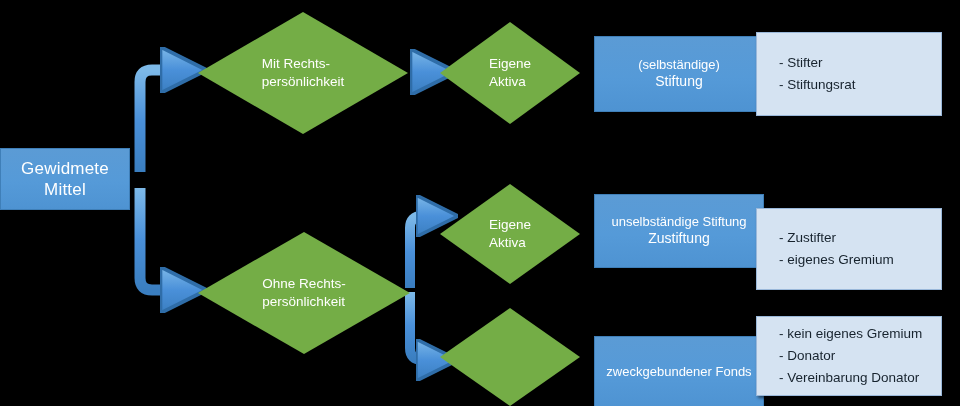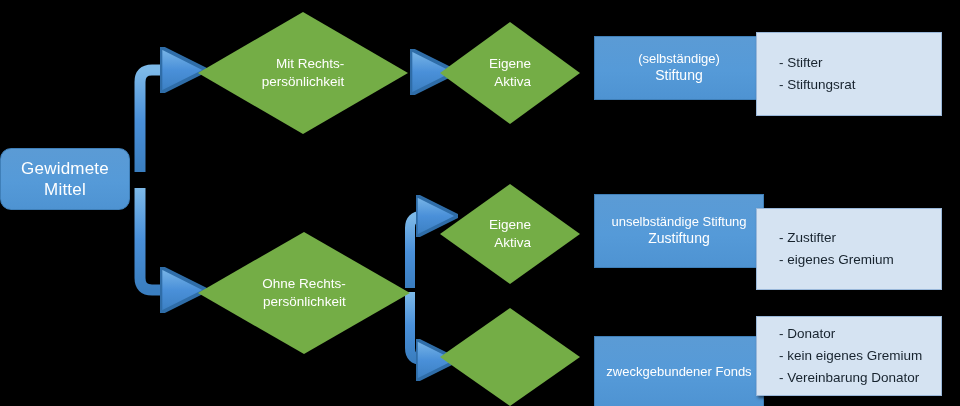--- a/index.html
+++ b/index.html
@@ -35,21 +35,20 @@
     text-align: center;
     line-height: 1.25;
   }
 
   .bluebox .line-small { font-size: 13px; }
   .bluebox .line-big   { font-size: 14px; }
 
   .start-box {
     font-size: 17px;
     letter-spacing: .2px;
-    border-radius: 11px;
   }
 
   
   .infopanel {
     background: #d5e3f2;
     border: 1px solid #9ab8da;
     box-shadow: 2px 2px 3px rgba(0,0,0,0.55);
     color: #17232e;
     font-size: 13.5px;
     display: flex;
@@ -58,21 +57,21 @@
     padding-left: 22px;
     line-height: 1.65;
   }
   .infopanel .bullet { white-space: nowrap; }
 
   
   .diamond {
     display: flex;
     align-items: center;
     justify-content: center;
-    text-align: right;
+    text-align: left;
     color: #ffffff;
     font-size: 13.5px;
     line-height: 1.3;
   }
   .diamond .dshape {
     position: absolute;
     inset: 0;
     background: #74ad46;
     clip-path: polygon(50% 0%, 100% 50%, 50% 100%, 0% 50%);
     filter: drop-shadow(2px 2px 2px rgba(0,0,0,0.6));
@@ -156,21 +155,21 @@
     <div class="dlabel">
       <div>Eigene</div>
       <div>Aktiva</div>
     </div>
   </div>
 
   <div class="node diamond" style="left:440px; top:308px; width:140px; height:98px;">
     <div class="dshape"></div>
   </div>
 
-  <div class="node bluebox" style="left:594px; top:36px; width:170px; height:64px;">
+  <div class="node bluebox" style="left:594px; top:36px; width:170px; height:76px;">
     <div class="line-small">(selbständige)</div>
     <div class="line-big">Stiftung</div>
   </div>
   <div class="node infopanel" style="left:756px; top:32px; width:186px; height:84px;">
     <div class="bullet">- Stifter</div>
     <div class="bullet">- Stiftungsrat</div>
   </div>
 
   <div class="node bluebox" style="left:594px; top:194px; width:170px; height:74px;">
     <div class="line-small">unselbständige Stiftung</div>
@@ -178,18 +177,18 @@
   </div>
   <div class="node infopanel" style="left:756px; top:208px; width:186px; height:82px;">
     <div class="bullet">- Zustifter</div>
     <div class="bullet">- eigenes Gremium</div>
   </div>
 
   <div class="node bluebox" style="left:594px; top:336px; width:170px; height:72px;">
     <div class="line-small">zweckgebundener Fonds</div>
   </div>
   <div class="node infopanel" style="left:756px; top:316px; width:186px; height:80px;">
+    <div class="bullet">- kein eigenes Gremium</div>
     <div class="bullet">- Donator</div>
-    <div class="bullet">- kein eigenes Gremium</div>
     <div class="bullet">- Vereinbarung Donator</div>
   </div>
 
 </div>
 
 </body></html>

